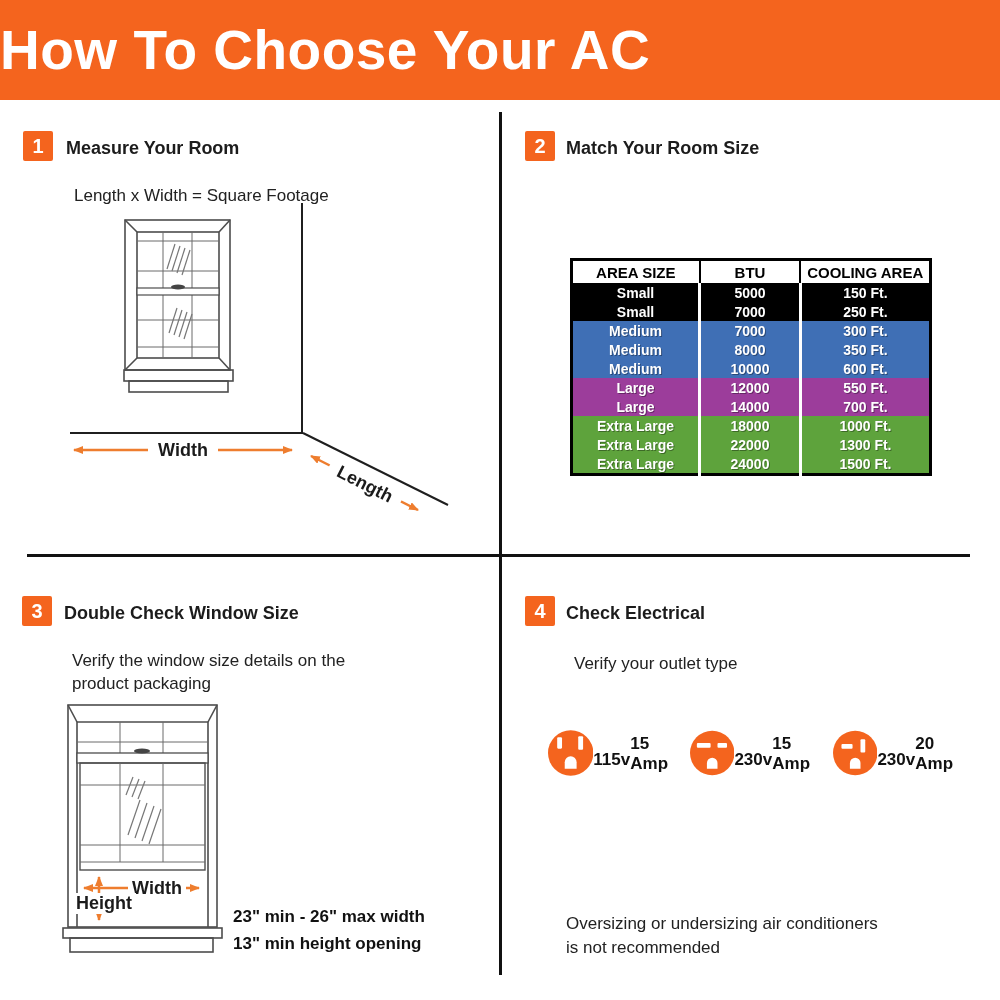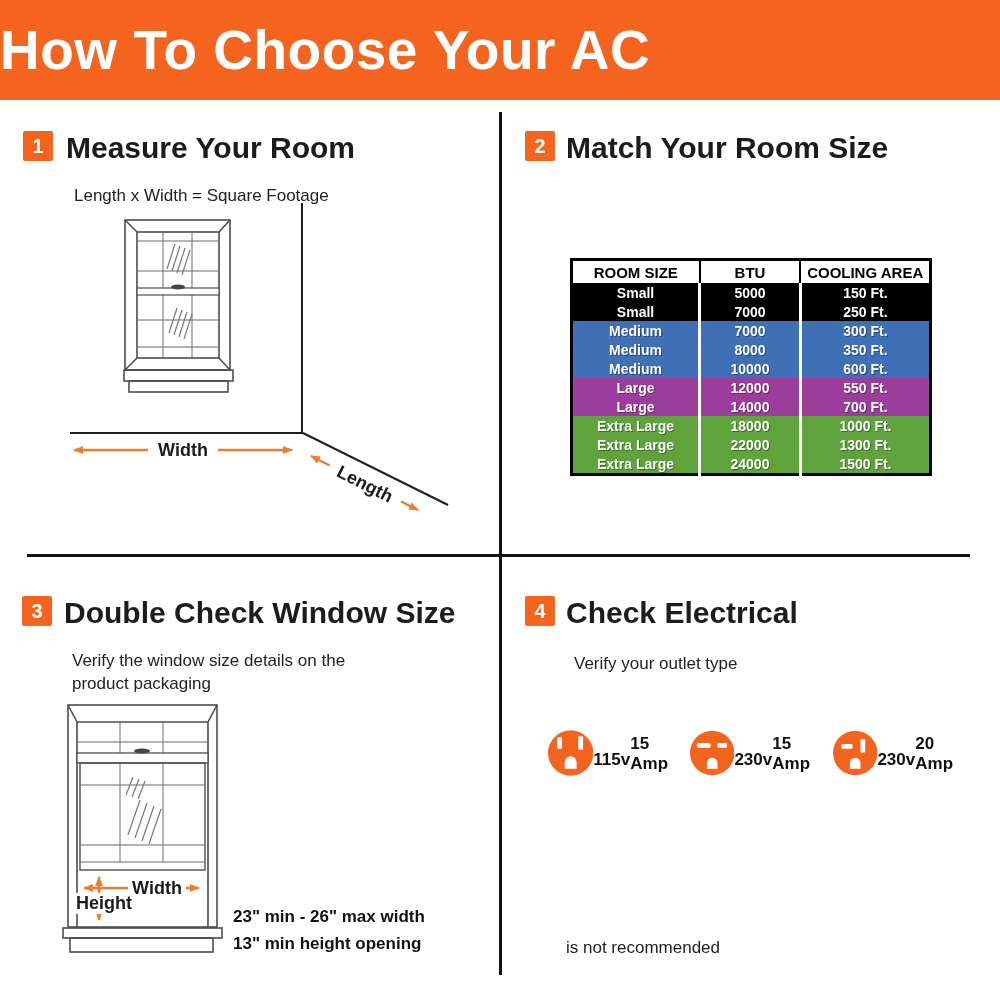--- a/index.html
+++ b/index.html
@@ -10,21 +10,21 @@
   
   .banner{position:absolute;left:0;top:0;width:1000px;height:100px;background:#F4641E;
     display:flex;align-items:center;justify-content:flex-start;}
   .banner h1{margin:0;color:#ffffff;font-size:55px;font-weight:bold;letter-spacing:0.5px;}
   
   .divider-v{position:absolute;left:499px;top:112px;width:3px;height:863px;background:#111;}
   .divider-h{position:absolute;left:27px;top:554px;width:943px;height:3px;background:#111;}
   
   .badge{position:absolute;width:30px;height:30px;background:#F4641E;border-radius:2px;
     color:#fff;font-size:20px;font-weight:bold;display:flex;align-items:center;justify-content:center;}
-  .sec-title{position:absolute;margin:0;font-size:30px;font-weight:bold;color:#1c1c1c;line-height:30px;white-space:nowrap;}
+  .sec-title{position:absolute;margin:0;font-size:18px;font-weight:bold;color:#1c1c1c;line-height:30px;white-space:nowrap;}
   .sec-sub{position:absolute;margin:8px;font-size:17px;color:#222;line-height:23px;}
   
   .room-table{position:absolute;left:570px;top:258px;border-collapse:collapse;
     border:3px solid #000;table-layout:fixed;width:362px;}
   .room-table th{background:#fff;color:#000;font-size:15px;font-weight:bold;height:22px;
     padding:0;text-align:center;border-left:2px solid #000;}
   .room-table th:first-child{border-left:none;}
   .room-table td{color:#fff;font-size:14px;font-weight:bold;height:19px;padding:0;
     text-align:center;border-left:3px solid #fff;text-shadow:1px 1px 0 rgba(0,0,0,0.35);}
   .room-table td:first-child{border-left:none;}
@@ -119,21 +119,21 @@
   <h2 class="sec-title" style="left:566px;top:133px;">Match Your Room Size</h2>
 
   <table class="room-table">
     <colgroup>
         <col class="col-size">
         <col class="col-btu">
         <col class="col-area">
       </colgroup>
     <thead>
       <tr>
-        <th>ROOM SIZE</th>
+        <th>AREA SIZE</th>
         <th>BTU</th>
         <th>COOLING AREA</th>
       </tr>
     </thead>
     <tbody>
         <tr style="background: rgb(0, 0, 0);">
           <td>Small</td>
           <td>5000</td>
           <td>150 Ft.</td>
         </tr>
@@ -283,17 +283,17 @@
       <circle cx="0" cy="0" r="42" fill="#F4641E"></circle>
       <rect x="-26" y="-17" width="21" height="9" rx="2" fill="#fff"></rect>
       <rect x="10" y="-26" width="9" height="25" rx="2" fill="#fff"></rect>
       <path d="M-10,30 L-10,19 A10,10 0 0 1 10,19 L10,30 Z" fill="#fff"></path>
     </svg>
     <div class="volt">230v</div>
     <div class="amp">20 Amp</div>
   </div>
 
   <p class="note-text">
-    <br>
+    <span>Oversizing or undersizing air conditioners</span><br>
     <span>is not recommended</span>
   </p>
 
 </div>
 
 </body></html>

